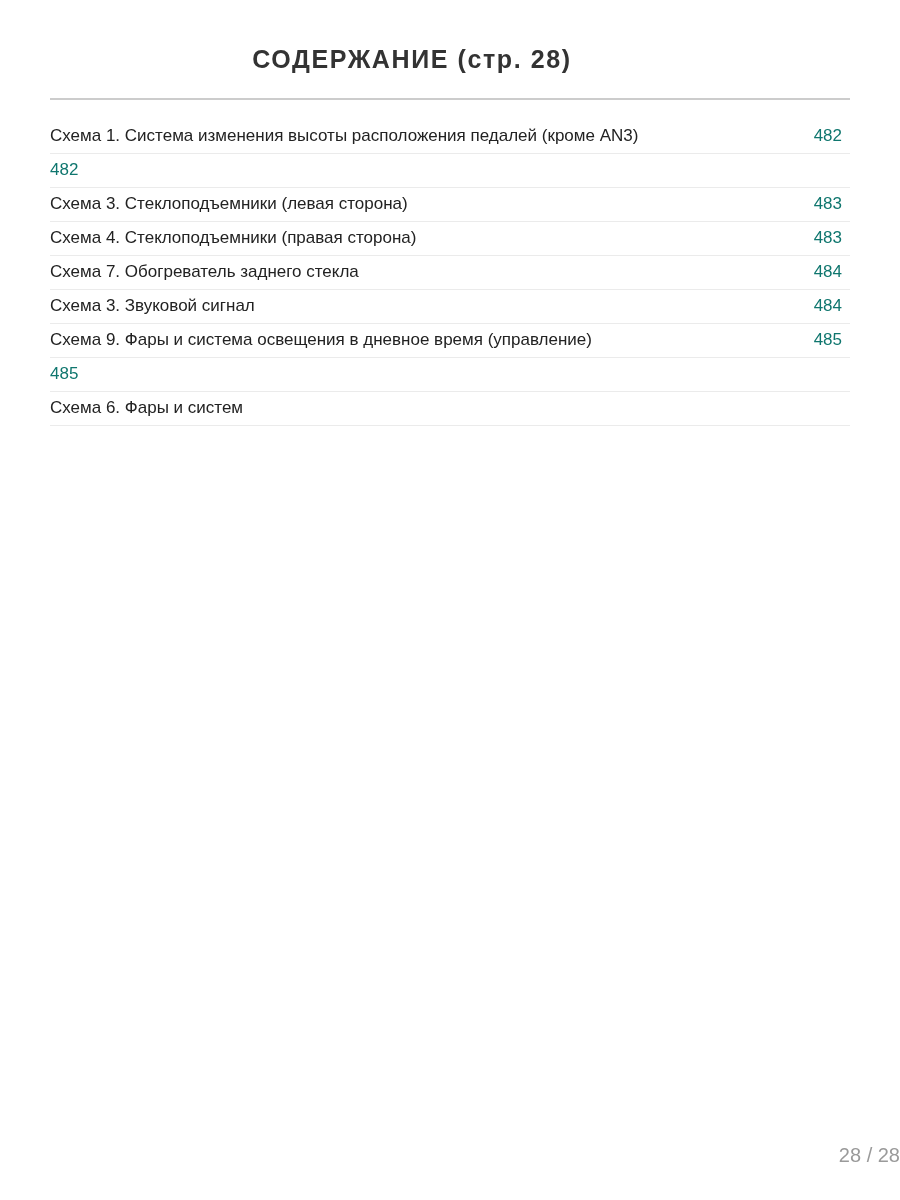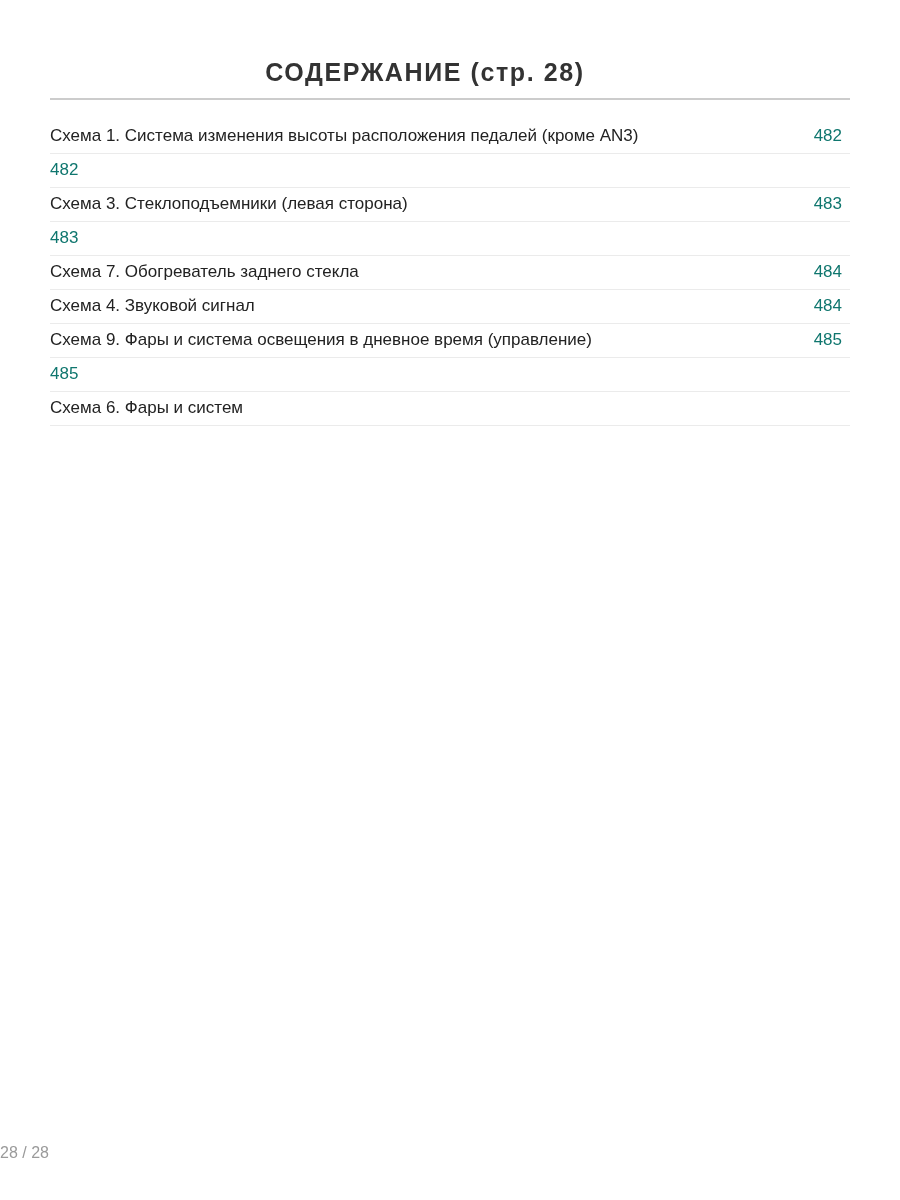--- a/index.html
+++ b/index.html
@@ -18,21 +18,21 @@
     .page-title {
       position: absolute;
       top: 38px;
       left: 0;
       width: 816px;
       text-align: center;
       font-size: 25px;
       font-weight: bold;
       letter-spacing: 1.6px;
       color: #333333;
-      margin: 17px;
+      margin: 4px;
       line-height: 34px;
     }
     .title-rule {
       position: absolute;
       top: 98px;
       left: 50px;
       width: 800px;
       height: 2px;
       background: #cccccc;
     }
@@ -62,22 +62,22 @@
       flex: 0 0 auto;
       color: #0f766e;
       padding-right: 8px;
       text-align: right;
     }
     .page-footer {
       position: absolute;
       top: 1144px;
       left: 0;
       width: 900px;
-      text-align: left;
-      font-size: 16px;
+      text-align: right;
+      font-size: 20px;
       color: #9a9a9a;
     }
   </style>
 </head>
 <body>
 
 <h1 class="page-title">СОДЕРЖАНИЕ (стр. 28)</h1>
 <div class="title-rule"></div>
 
 <ul class="toc-list">
@@ -86,28 +86,29 @@
     <span class="toc-page">482</span>
   </li>
   <li class="toc-row">
     <span class="toc-page">482</span>
   </li>
   <li class="toc-row">
     <span class="toc-title">Схема 3. Стеклоподъемники (левая сторона)</span>
     <span class="toc-page">483</span>
   </li>
   <li class="toc-row">
+    <span class="toc-title">Схема 4. Стеклоподъемники (правая сторона)</span>
     <span class="toc-page">483</span>
   </li>
   <li class="toc-row">
     <span class="toc-title">Схема 7. Обогреватель заднего стекла</span>
     <span class="toc-page">484</span>
   </li>
   <li class="toc-row">
-    <span class="toc-title">Схема 4. Звуковой сигнал</span>
+    <span class="toc-title">Схема 3. Звуковой сигнал</span>
     <span class="toc-page">484</span>
   </li>
   <li class="toc-row">
     <span class="toc-title">Схема 9. Фары и система освещения в дневное время (управление)</span>
     <span class="toc-page">485</span>
   </li>
   <li class="toc-row">
     <span class="toc-page">485</span>
   </li>
   <li class="toc-row">

